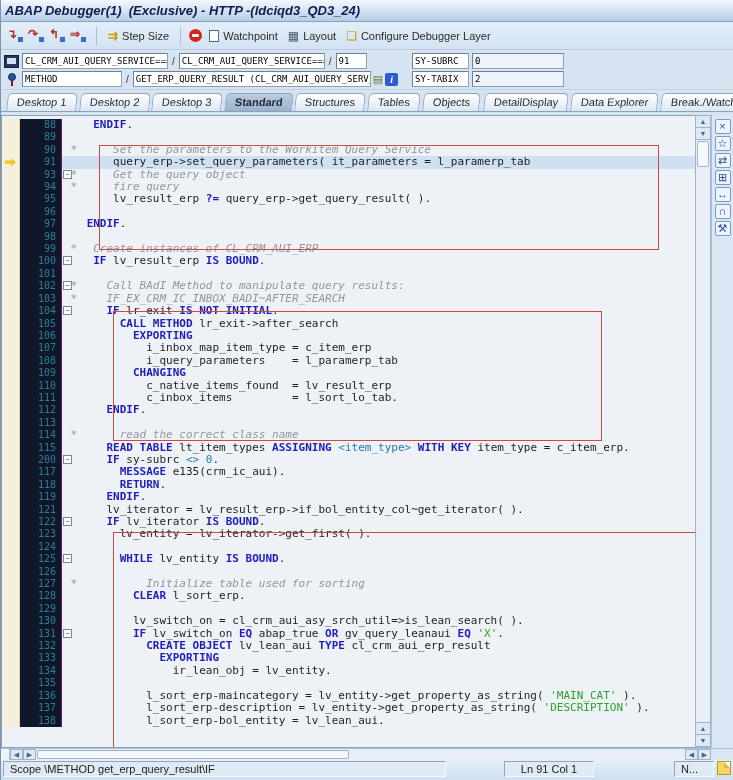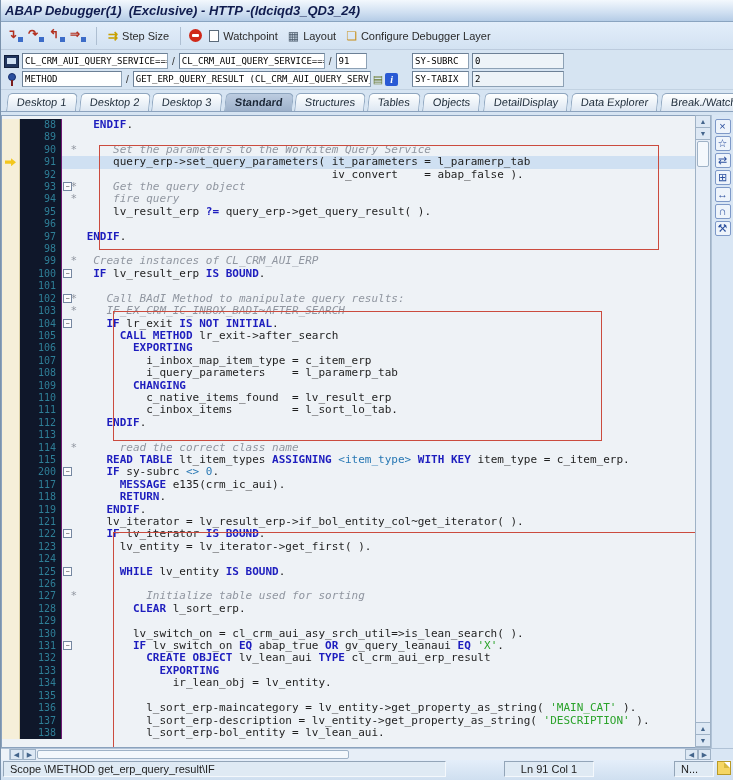--- a/index.html
+++ b/index.html
@@ -229,28 +229,20 @@
             <span class="arrow"></span>
           </span>
           <span class="ln">91</span>
           <span class="body">
             <span class="fold"></span>
             <pre class="ct"><span class="pl">     query_erp-&gt;set_query_parameters( it_parameters = l_paramerp_tab</span></pre>
           </span>
         </div>
         <div class="cl">
           <span class="bp"></span>
-          <span class="ln">92</span>
-          <span class="body">
-            <span class="fold"></span>
-            <pre class="ct"><span class="pl">                                      iv_convert    = abap_false ).</span></pre>
-          </span>
-        </div>
-        <div class="cl">
-          <span class="bp"></span>
           <span class="ln">93</span>
           <span class="body">
             <span class="fold">
               <span class="fbox">−</span>
               <span class="fstar">*</span>
             </span>
             <pre class="ct"><span class="cm">     Get the query object</span></pre>
           </span>
         </div>
         <div class="cl">

